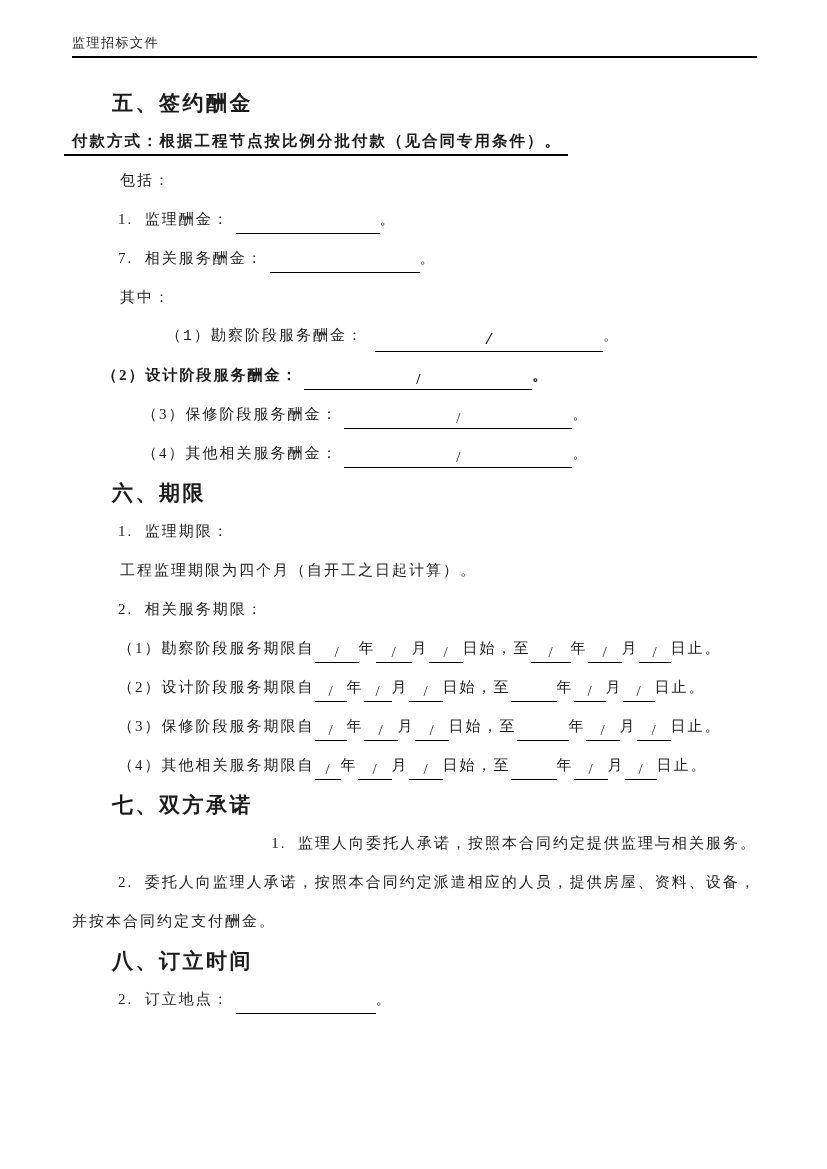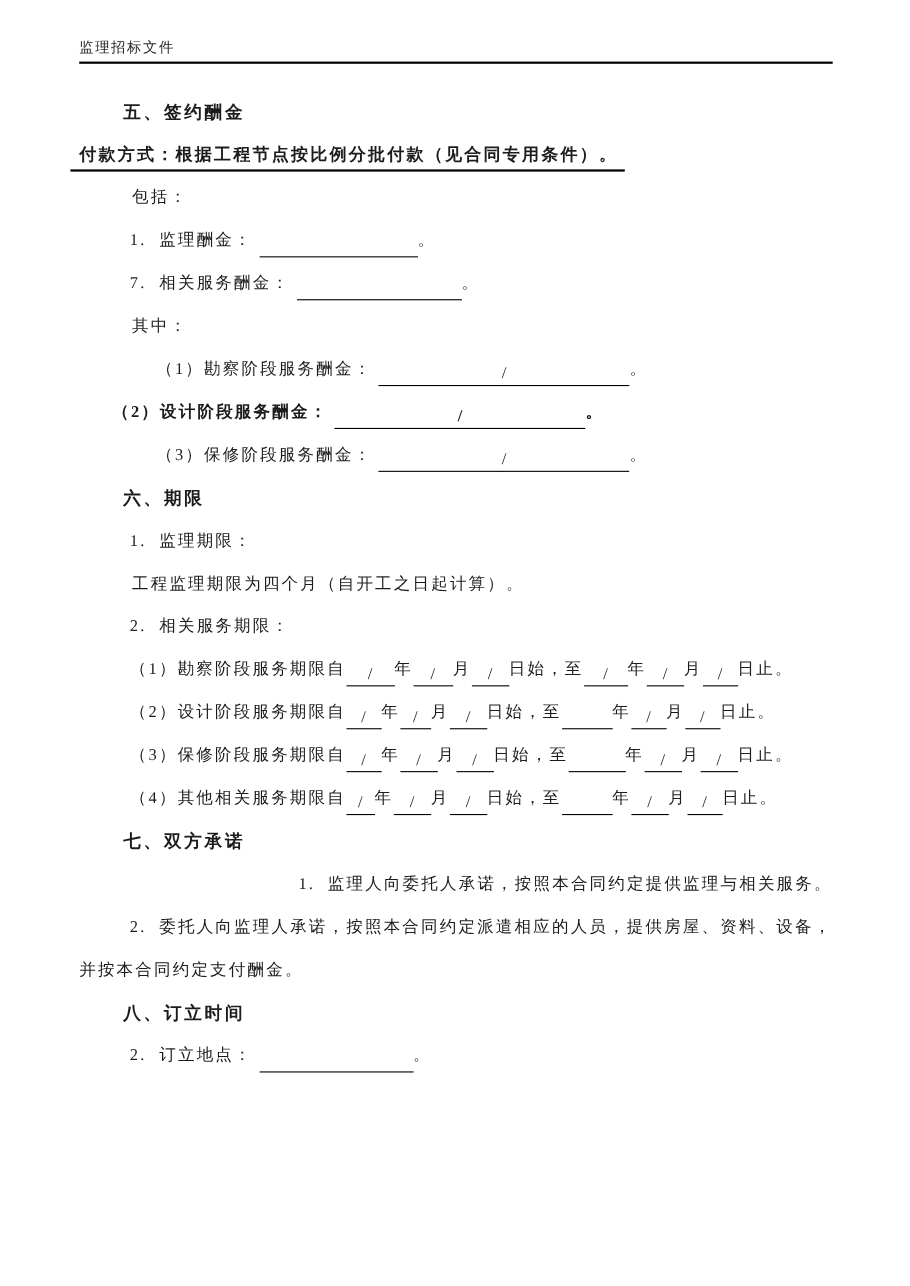--- a/index.html
+++ b/index.html
@@ -28,21 +28,21 @@
     line-height:39px;
     height:39px;
     font-size:15px;
     letter-spacing:2px;
     white-space:nowrap;
   }
   .line .t{white-space:pre-wrap;}
   .heading{
     font-family:"Liberation Sans", sans-serif;
     font-weight:bold;
-    font-size:16px;
+    font-size:21px;
     letter-spacing:2.5px;
   }
   .payline .t{
     font-family:"Liberation Sans", sans-serif;
     font-weight:bold;
     font-size:15.5px;
     display:inline-block;
     line-height:22px;
     border-bottom:2px solid #000;
     padding:0 6px 2px 8px;
@@ -65,23 +65,24 @@
   <div class="header">
     <span>监理招标文件</span>
   </div>
   <div class="content">
       <div class="line heading" style="margin-left: 40px;"><span class="t">五、签约酬金</span></div>
       <div class="line payline" style="margin-left: -8px;"><span class="t">付款方式：根据工程节点按比例分批付款（见合同专用条件）。</span></div>
       <div class="line para" style="margin-left: 48px;"><span class="t">包括：</span></div>
       <div class="line para" style="margin-left: 46px;"><span class="t">1.  监理酬金： </span><span class="blank" style="width: 144px;">&nbsp;</span><span class="t">。</span></div>
       <div class="line para" style="margin-left: 46px;"><span class="t">7.  相关服务酬金： </span><span class="blank" style="width: 150px;">&nbsp;</span><span class="t">。</span></div>
       <div class="line para" style="margin-left: 48px;"><span class="t">其中：</span></div>
-      <div class="line para" style="margin-left: 70px;"><span class="t">（1）勘察阶段服务酬金： </span><span class="blank" style="width: 228px;">/</span><span class="t">。</span></div>
+      <div class="line para" style="margin-left: 94px; font-family: Liberation Mono, monospace;"><span class="t">（1）勘察阶段服务酬金： </span><span class="blank" style="width: 228px;">/</span><span class="t">。</span></div>
       <div class="line para" style="margin-left: 30px; font-weight: bold;"><span class="t">（2）设计阶段服务酬金： </span><span class="blank" style="width: 228px;">/</span><span class="t">。</span></div>
       <div class="line para" style="margin-left: 70px;"><span class="t">（3）保修阶段服务酬金： </span><span class="blank" style="width: 228px;">/</span><span class="t">。</span></div>
+      <div class="line para" style="margin-left: 70px;"><span class="t">（4）其他相关服务酬金： </span><span class="blank" style="width: 228px;">/</span><span class="t">。</span></div>
       <div class="line heading" style="margin-left: 40px;"><span class="t">六、期限</span></div>
       <div class="line para" style="margin-left: 46px;"><span class="t">1.  监理期限：</span></div>
       <div class="line para" style="margin-left: 48px;"><span class="t">工程监理期限为四个月（自开工之日起计算）。</span></div>
       <div class="line para" style="margin-left: 46px;"><span class="t">2.  相关服务期限：</span></div>
       <div class="line para" style="margin-left: 46px;"><span class="t">（1）勘察阶段服务期限自</span><span class="blank" style="width: 44px;">/</span><span class="t">年</span><span class="blank" style="width: 36px;">/</span><span class="t">月</span><span class="blank" style="width: 34px;">/</span><span class="t">日始，至</span><span class="blank" style="width: 40px;">/</span><span class="t">年</span><span class="blank" style="width: 34px;">/</span><span class="t">月</span><span class="blank" style="width: 32px;">/</span><span class="t">日止。</span></div>
       <div class="line para" style="margin-left: 46px;"><span class="t">（2）设计阶段服务期限自</span><span class="blank" style="width: 32px;">/</span><span class="t">年</span><span class="blank" style="width: 28px;">/</span><span class="t">月</span><span class="blank" style="width: 34px;">/</span><span class="t">日始，至</span><span class="blank" style="width: 46px;">&nbsp;</span><span class="t">年</span><span class="blank" style="width: 32px;">/</span><span class="t">月</span><span class="blank" style="width: 32px;">/</span><span class="t">日止。</span></div>
       <div class="line para" style="margin-left: 46px;"><span class="t">（3）保修阶段服务期限自</span><span class="blank" style="width: 32px;">/</span><span class="t">年</span><span class="blank" style="width: 34px;">/</span><span class="t">月</span><span class="blank" style="width: 34px;">/</span><span class="t">日始，至</span><span class="blank" style="width: 52px;">&nbsp;</span><span class="t">年</span><span class="blank" style="width: 34px;">/</span><span class="t">月</span><span class="blank" style="width: 34px;">/</span><span class="t">日止。</span></div>
       <div class="line para" style="margin-left: 46px;"><span class="t">（4）其他相关服务期限自</span><span class="blank" style="width: 26px;">/</span><span class="t">年</span><span class="blank" style="width: 34px;">/</span><span class="t">月</span><span class="blank" style="width: 34px;">/</span><span class="t">日始，至</span><span class="blank" style="width: 46px;">&nbsp;</span><span class="t">年</span><span class="blank" style="width: 34px;">/</span><span class="t">月</span><span class="blank" style="width: 32px;">/</span><span class="t">日止。</span></div>
       <div class="line heading" style="margin-left: 40px;"><span class="t">七、双方承诺</span></div>
       <div class="line para" style="margin-left: 46px; text-align: right;"><span class="t">1.  监理人向委托人承诺，按照本合同约定提供监理与相关服务。</span></div>

